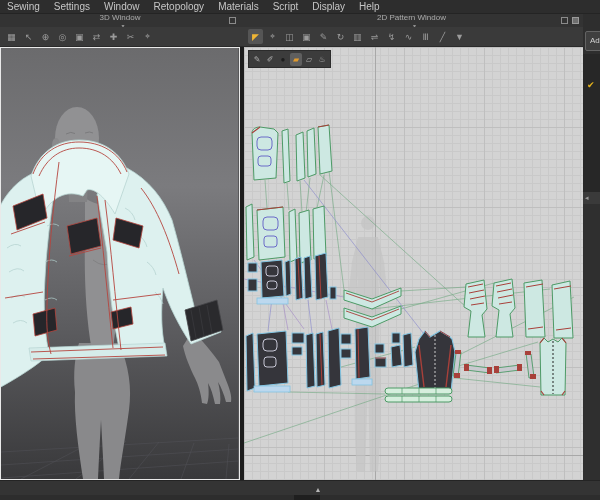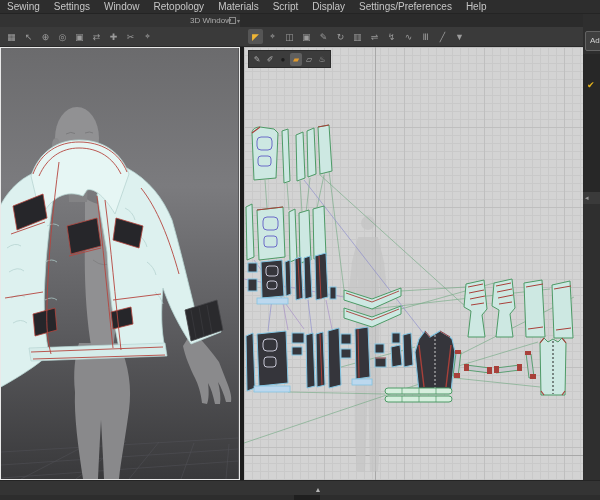--- a/index.html
+++ b/index.html
@@ -7,21 +7,21 @@
     font-family:"Liberation Sans", sans-serif; }
   #app { position:relative; width:600px; height:500px; background:#2b2b2b; }
 
   
   #menubar { position:absolute; left:0; top:0; width:600px; height:14px;
     background:#2d2d2d; border-bottom:1px solid #242424; display:flex; align-items:center; }
   .menu-item { font-size:10px; color:#c6c6c6; padding:0 7px; line-height:14px; white-space:nowrap; cursor:default; }
 
   
   .titlebar { position:absolute; top:14px; height:13px; background:#333333;
-    display:flex; align-items:center; justify-content:flex-end; }
+    display:flex; align-items:center; justify-content:center;flex-direction:column; }
   #titlebar-3d { left:0; width:240px; }
   #titlebar-2d { left:240px; width:343px; }
   .win-title { font-size:8px; color:#ababab; }
   .caret { font-size:6px; color:#8f8f8f; margin-left:6px; }
   .win-ctrls { position:absolute; right:4px; top:3px; display:flex; gap:4px; }
   .ctrl-box { width:7px; height:7px; border:1px solid #8b8b8b; background:transparent; }
   .ctrl-box.fill { background:#6f6f6f; border-color:#9a9a9a; }
 
   
   .toolbar { position:absolute; top:27px; height:20px; background:#3a3a3a;
@@ -82,30 +82,37 @@
 <div id="app">
 
   <div id="menubar">
     <span class="menu-item">Sewing</span>
     <span class="menu-item">Settings</span>
     <span class="menu-item">Window</span>
     <span class="menu-item">Retopology</span>
     <span class="menu-item">Materials</span>
     <span class="menu-item">Script</span>
     <span class="menu-item">Display</span>
-    <span class="menu-item">Settings/Preferences</span>
     <span class="menu-item">Help</span>
   </div>
 
   <div class="titlebar" id="titlebar-3d">
     <span class="win-title">3D Window</span>
     <span class="caret">▾</span>
     <span class="win-ctrls">
         <span class="ctrl-box"></span>
       </span>
+  </div>
+  <div class="titlebar" id="titlebar-2d">
+    <span class="win-title">2D Pattern Window</span>
+    <span class="caret">▾</span>
+    <span class="win-ctrls">
+      <span class="ctrl-box"></span>
+      <span class="ctrl-box fill"></span>
+    </span>
   </div>
 
   <div class="toolbar" id="toolbar-3d">
     <span class="tool">▦</span>
     <span class="tool">↖</span>
     <span class="tool">⊕</span>
     <span class="tool">◎</span>
     <span class="tool">▣</span>
     <span class="tool">⇄</span>
     <span class="tool">✚</span>

